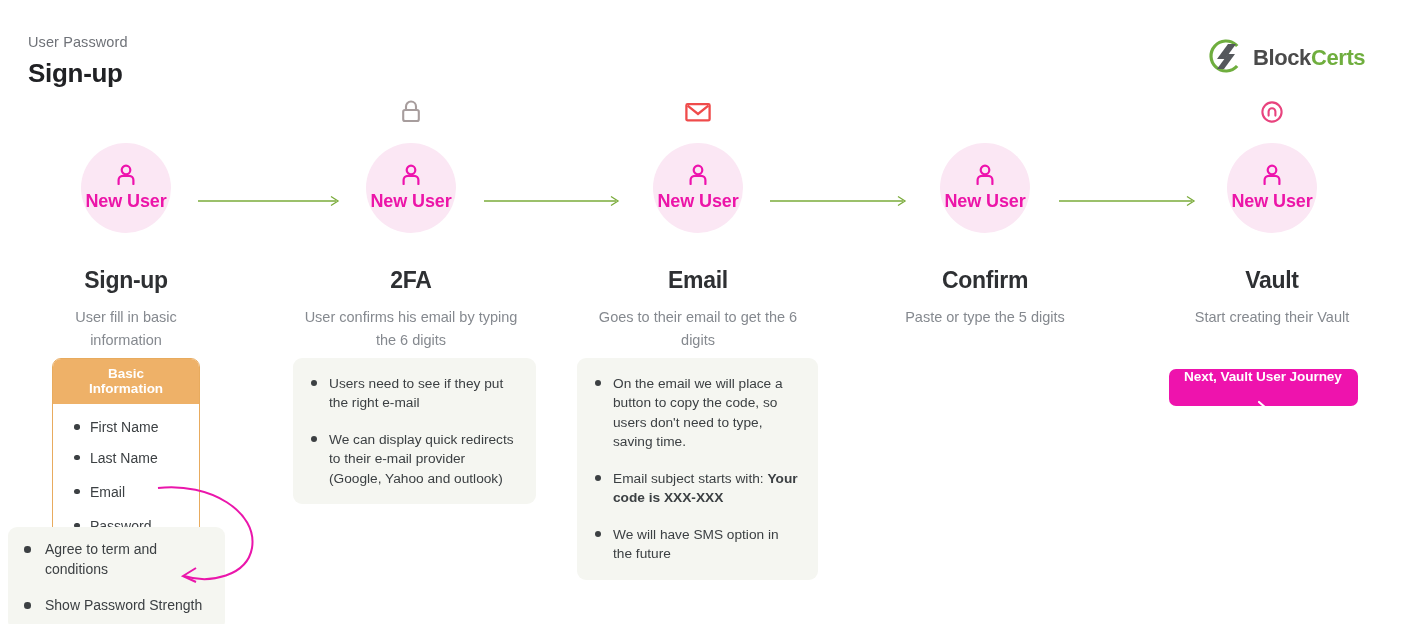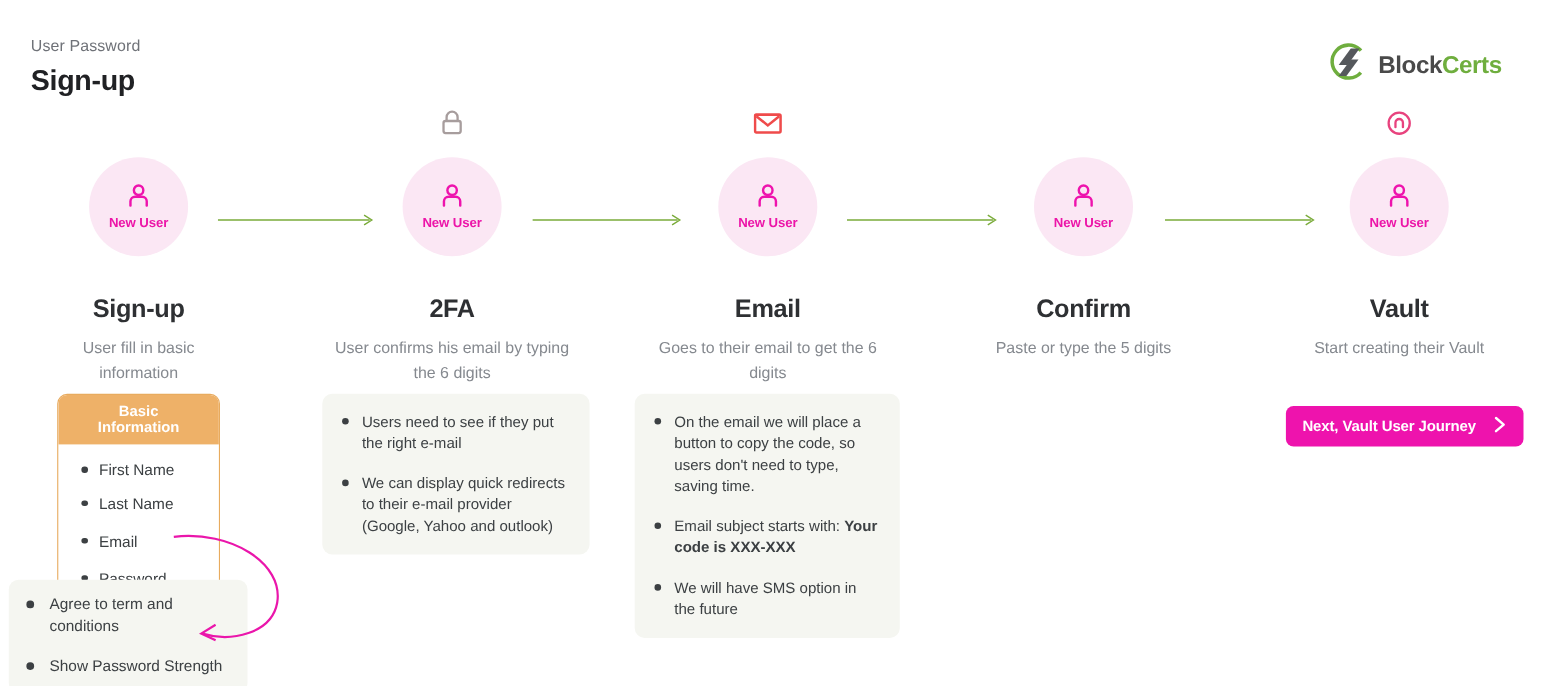--- a/index.html
+++ b/index.html
@@ -31,21 +31,21 @@
   .col-icon { height: 44px; display: flex; align-items: center; justify-content: center; }
   .circle {
     width: 90px; height: 90px; border-radius: 50%;
     background: #fbe7f4;
     margin: 7px auto 0;
     display: flex; flex-direction: column; align-items: center; justify-content: center;
     gap: 1px;
   }
   .circle .person { margin-bottom: 1px; }
   .circle-label {
-    font-size: 12px; font-weight: bold; color: #ec15a8; letter-spacing: -.1px;
+    font-size: 18px; font-weight: bold; color: #ec15a8; letter-spacing: -.1px;
   }
   .step-title {
     margin-top: 34px; font-size: 23px; font-weight: bold; color: #2e3033; letter-spacing: -.3px;
   }
   .step-desc {
     margin-top: 12px; font-size: 14.5px; color: #85898f; line-height: 1.62;
   }
 
   
   .arrow { position: absolute; top: 193px; height: 12px; }
@@ -107,20 +107,21 @@
 
   
   .next-btn {
     position: absolute; left: 1169px; top: 369px;
     background: #ee13ad; color: #ffffff; border: none; border-radius: 7px;
     height: 37px; padding: 0 16px 0 15px;
     display: flex; align-items: center; gap: 16px;
     font-family: "Liberation Sans", sans-serif;
     font-size: 13.6px; font-weight: bold; letter-spacing: -.1px;
     cursor: pointer;
+    flex-direction: column;
   }
 </style>
 </head>
 <body>
 
 <div id="root">
 
   <div class="hdr-kicker">User Password</div>
   <div class="hdr-title">Sign-up</div>
 

